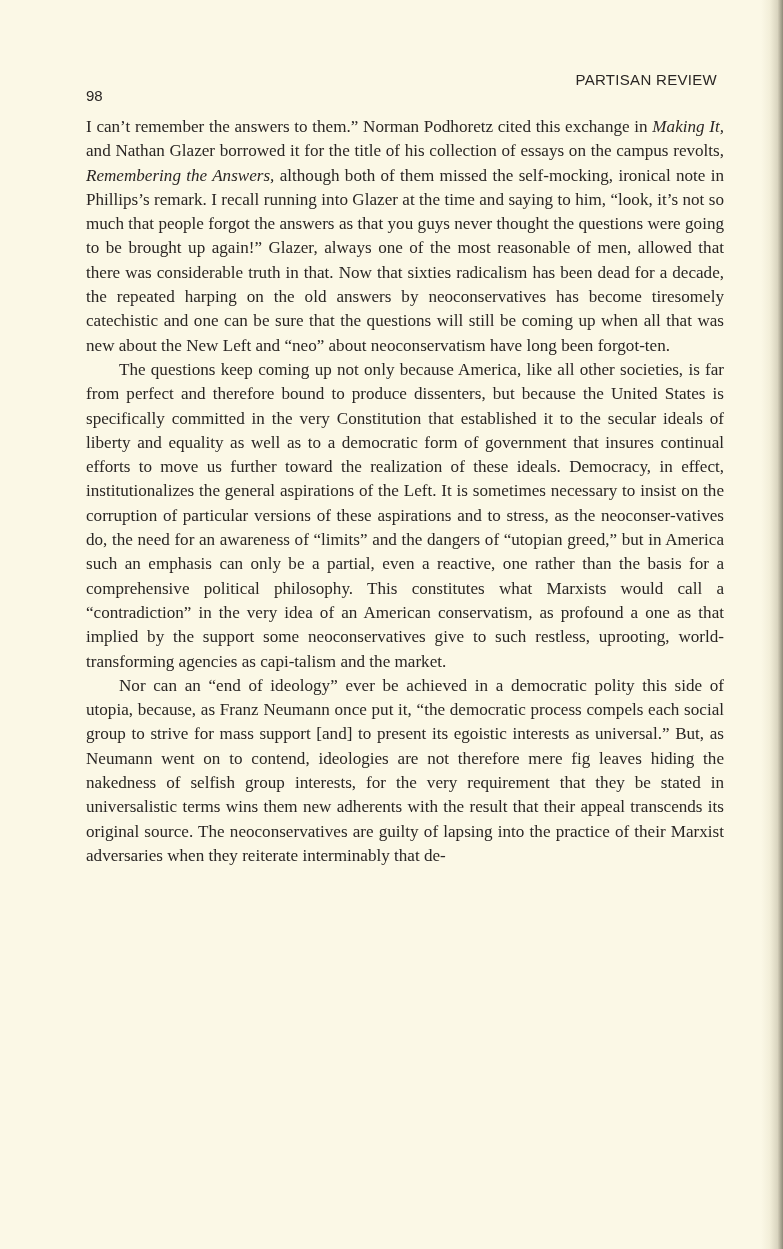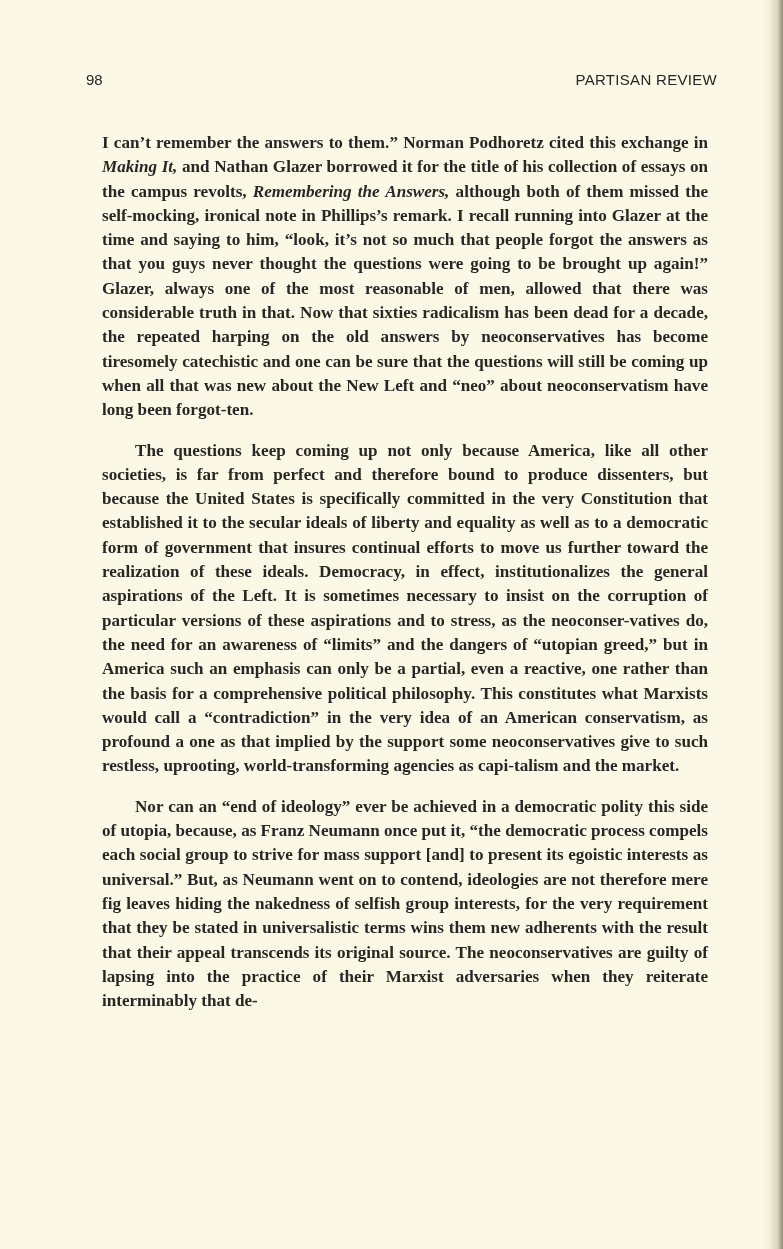--- a/index.html
+++ b/index.html
@@ -27,43 +27,42 @@
       left: 86px;
       width: 637px;
       height: 20px;
       font-family: "Liberation Sans", sans-serif;
       font-size: 15px;
       color: #2a2624;
     }
     .page-number {
       position: absolute;
       left: 0;
-      top: 0;
+      top: 16px;
     }
     .journal-title {
       position: absolute;
       right: 6px;
       top: 0;
       letter-spacing: 0.3px;
     }
     .body-text {
       position: absolute;
       top: 115px;
       left: 86px;
       width: 638px;
       font-family: "Liberation Serif", serif;
       font-size: 17.1px;
       line-height: 24.3px;
       color: #2a2624;
       text-align: justify;
       hyphens: manual;
     }
     .para {
-      margin: 16px;
-      font-weight: bold;
+      margin: 0;
     }
     .para.indent {
       text-indent: 33px;
     }
     .ital {
       font-style: italic;
     }
   </style>
 </head>
 <body>

